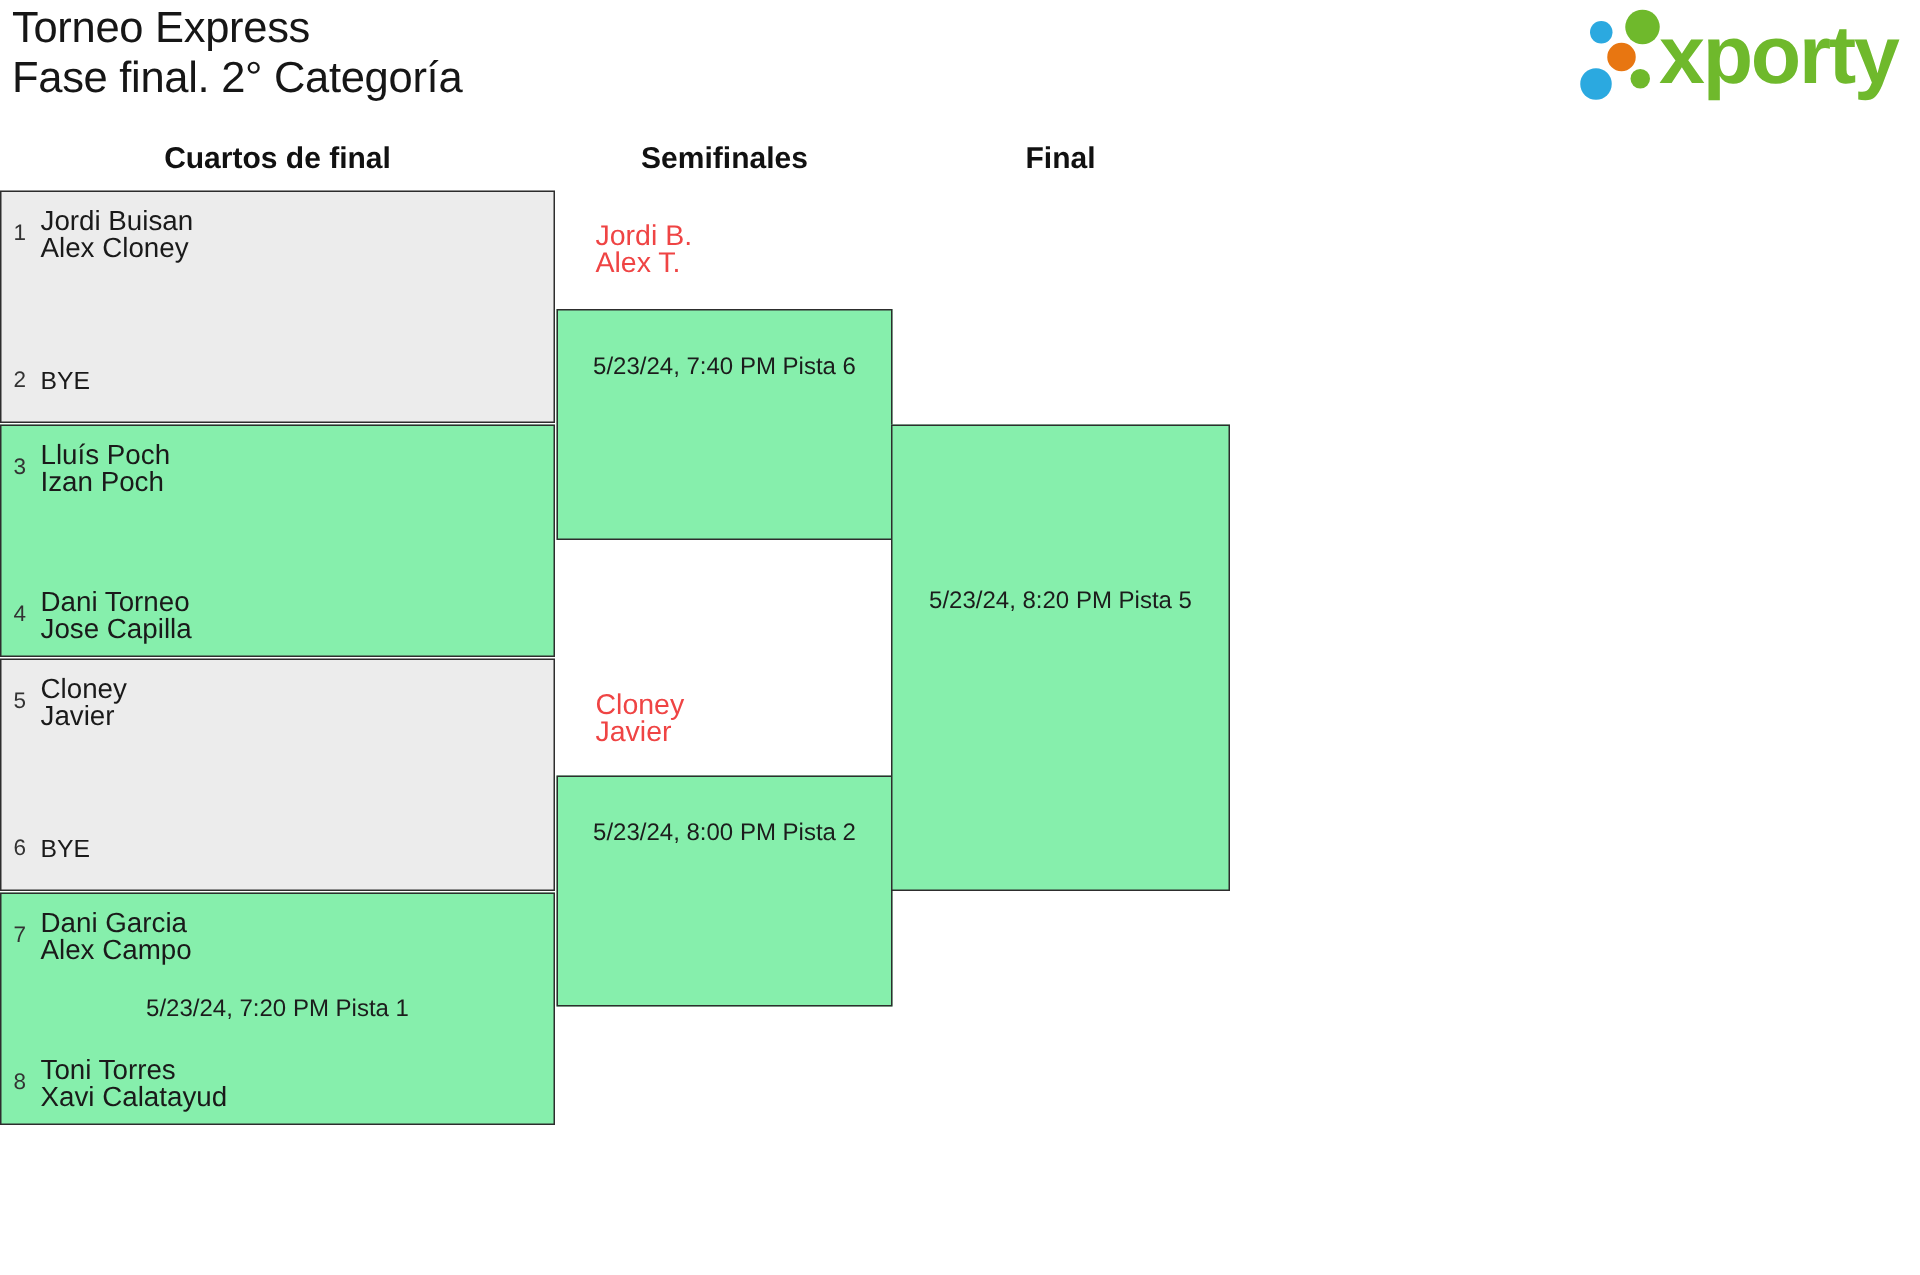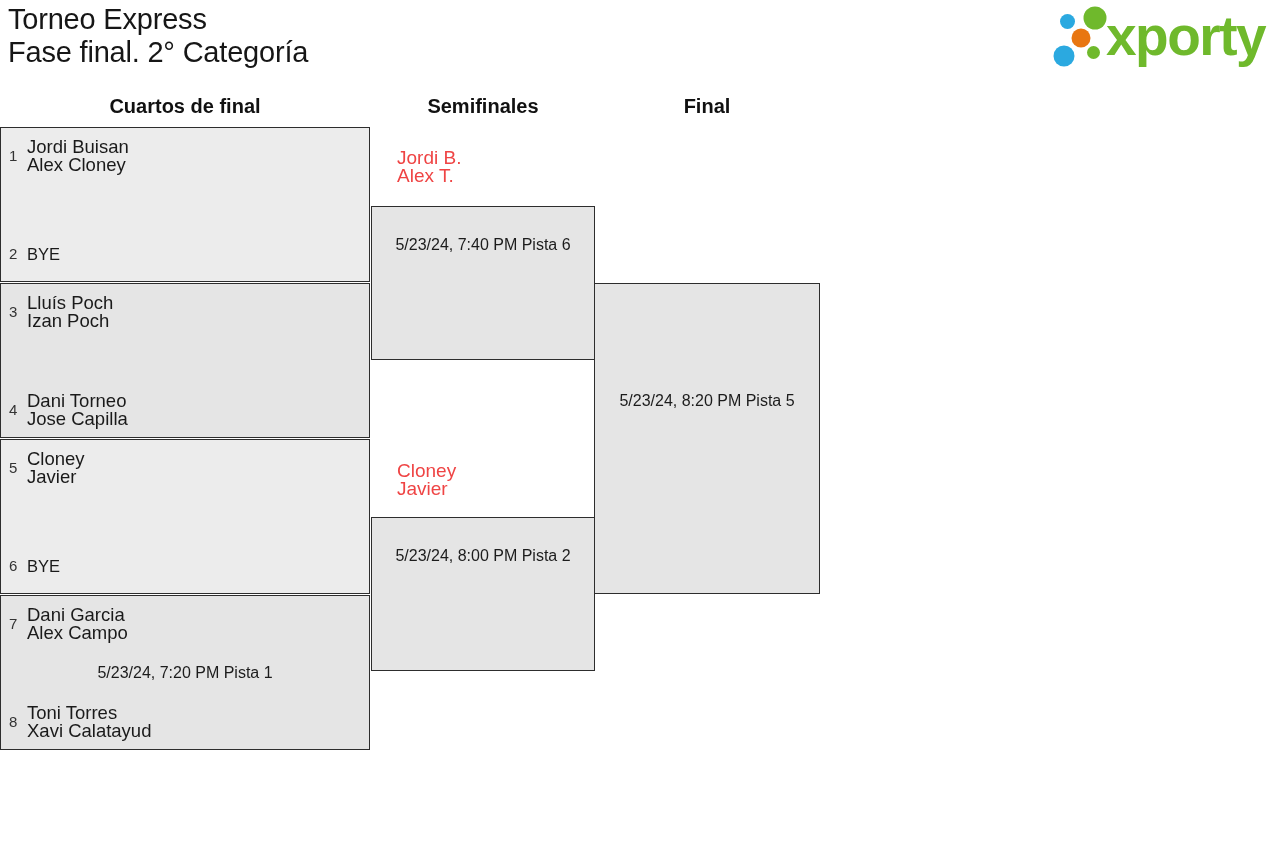--- a/index.html
+++ b/index.html
@@ -19,21 +19,21 @@
   }
 
   
   .round-h{top:96px;font-size:20px;font-weight:700;line-height:20px;text-align:center;color:#111;}
   #h-qf{left:0;width:370px;}
   #h-sf{left:371px;width:224px;}
   #h-f{left:594px;width:226px;}
 
   
   .box{
-    position:absolute;box-sizing:border-box;border:1px solid #2d2d2d;background:#e5e5e5;
+    position:absolute;box-sizing:border-box;border:1px solid #2d2d2d;background:#86efac;
   }
   .box.bye{background:#ececec;}
   .qf{
     left:0;width:370px;height:155px;padding:9px 8px;
     display:flex;flex-direction:column;justify-content:space-between;
   }
   #qf1{top:127px;} #qf2{top:283px;} #qf3{top:439px;} #qf4{top:595px;}
 
   .slot{height:37px;display:flex;align-items:center;}
   .team{display:flex;align-items:center;gap:9px;}

